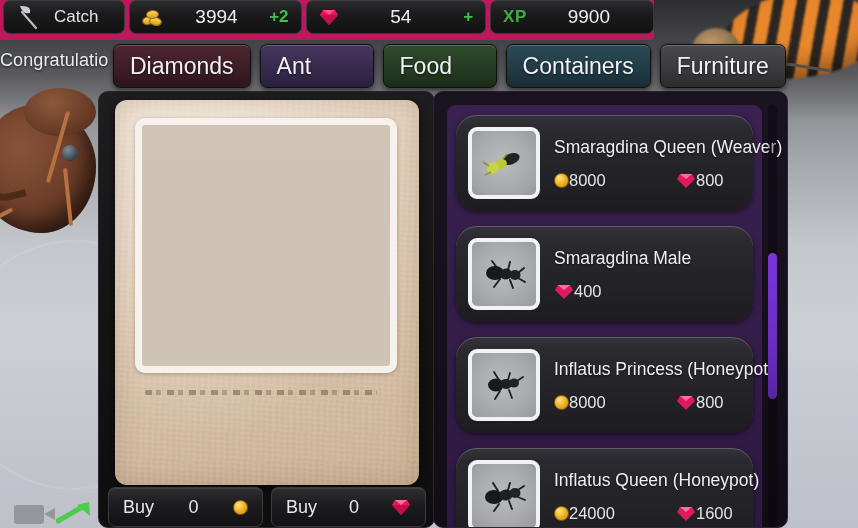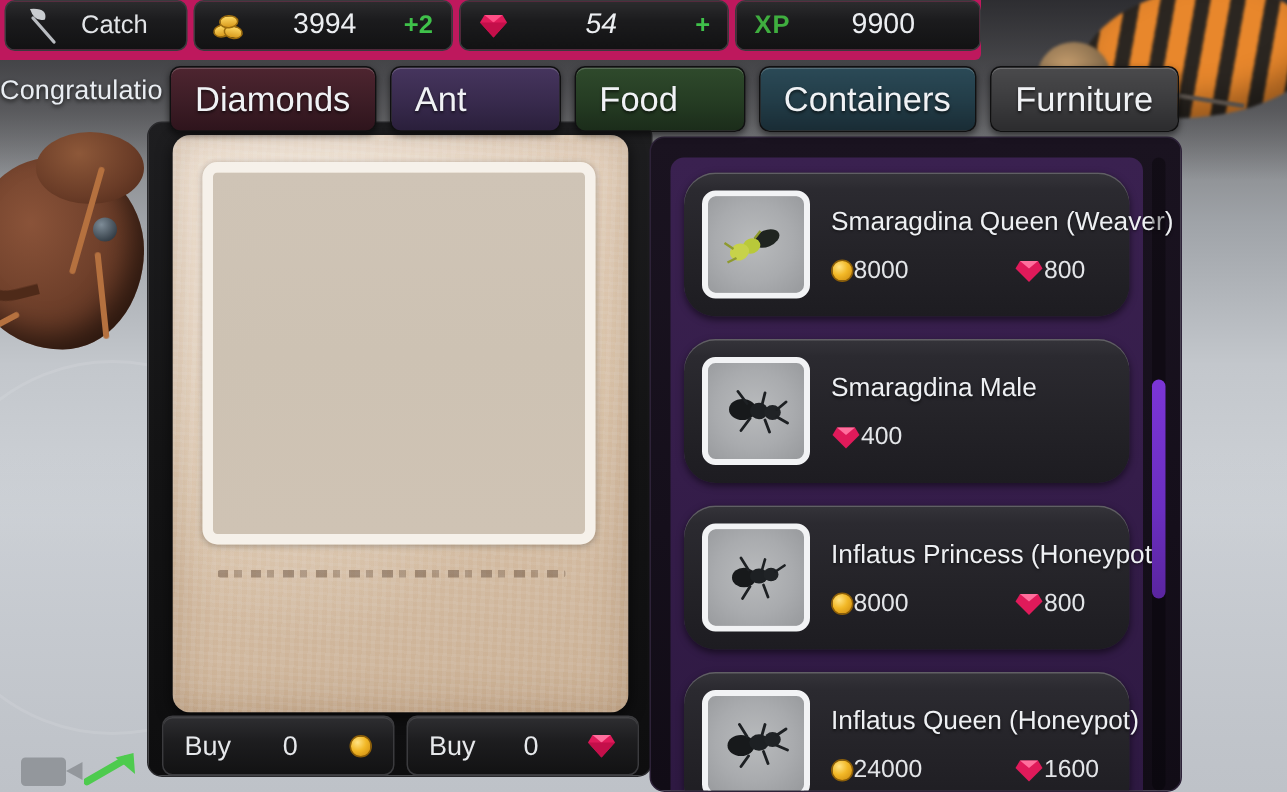--- a/index.html
+++ b/index.html
@@ -144,21 +144,21 @@
     background: linear-gradient(180deg, #2c2c2e 0%, #1b1b1d 40%, #121213 100%);
     border: 1px solid #3a3a3d;
     border-radius: 7px;
     display: flex; align-items: center;
     padding: 0 12px;
     gap: 10px;
   }
   .chip-catch { width: 124px; margin-left: 3px; justify-content: flex-start; gap: 14px; }
   .catch-label { color: #e2e4e7; font-size: 17px; }
   .chip-gold  { width: 176px; }
-  .chip-gem   { width: 184px; font-style: italic; }
+  .chip-gem   { width: 184px; }
   .chip-xp    { width: 167px; }
   .hud-num {
     color: #eceef1; font-size: 19px;
     flex: 1; text-align: center;
   }
   .hud-plus-green { color: #3fc14a; font-size: 17px; font-weight: bold; }
   .hud-xp-label { color: #3fae3f; font-size: 17px; font-weight: bold; letter-spacing: 0.5px; }
 
   
   .coin-stack { width: 22px; height: 18px; position: relative; flex: none; }
@@ -198,21 +198,21 @@
     cursor: pointer;
   }
   .tab-diamonds  { background: linear-gradient(180deg, #4e2530 0%, #3d1d26 55%, #2e141c 100%); }
   .tab-ant       { background: linear-gradient(180deg, #46355e 0%, #382a4d 55%, #2a1f3b 100%); }
   .tab-food      { background: linear-gradient(180deg, #2f4a2c 0%, #253c23 55%, #1b2c1a 100%); }
   .tab-containers{ background: linear-gradient(180deg, #2b4a57 0%, #223c47 55%, #192c35 100%); }
   .tab-furniture { background: linear-gradient(180deg, #4a4a4c 0%, #3b3b3d 55%, #2c2c2e 100%); }
 
   
   .left-panel {
-    position: absolute; left: 98px; top: 81px;
+    position: absolute; left: 98px; top: 91px;
     width: 337px; height: 437px;
     background: linear-gradient(180deg, #1e1e20 0%, #141415 50%, #0e0e0f 100%);
     border: 1px solid #2a2a2d;
     border-radius: 10px;
     z-index: 20;
     padding: 8px;
   }
   .polaroid {
     position: absolute; left: 16px; top: 8px;
     width: 304px; height: 385px;

